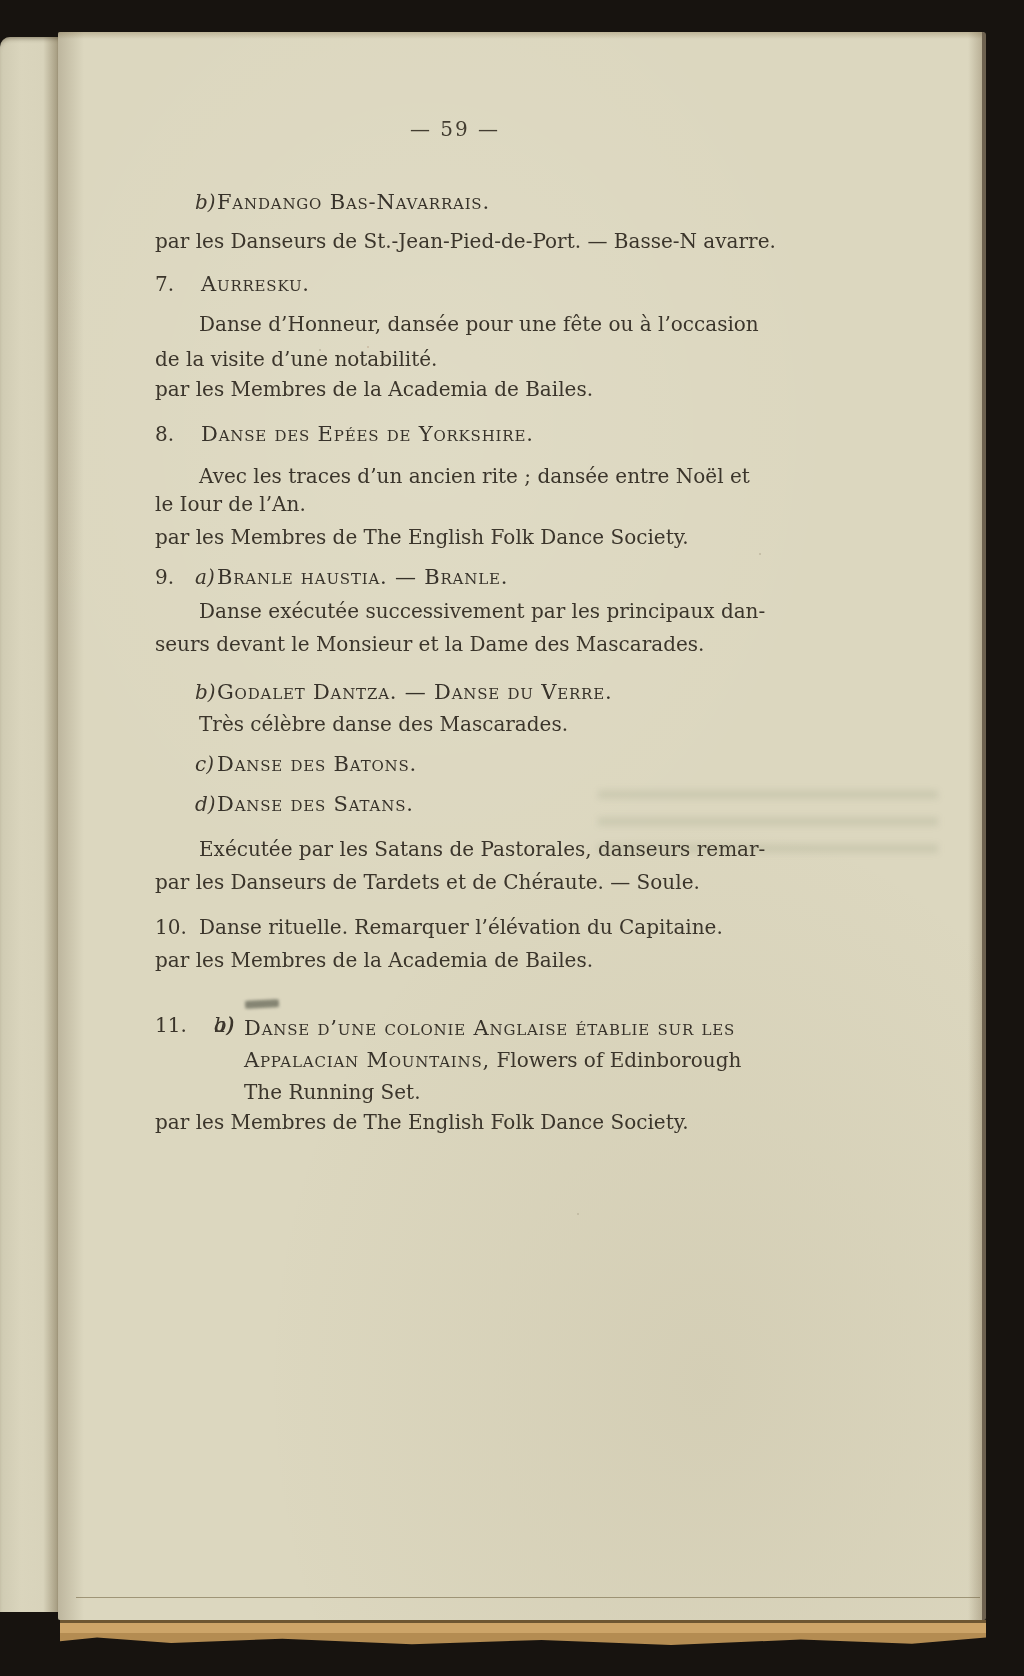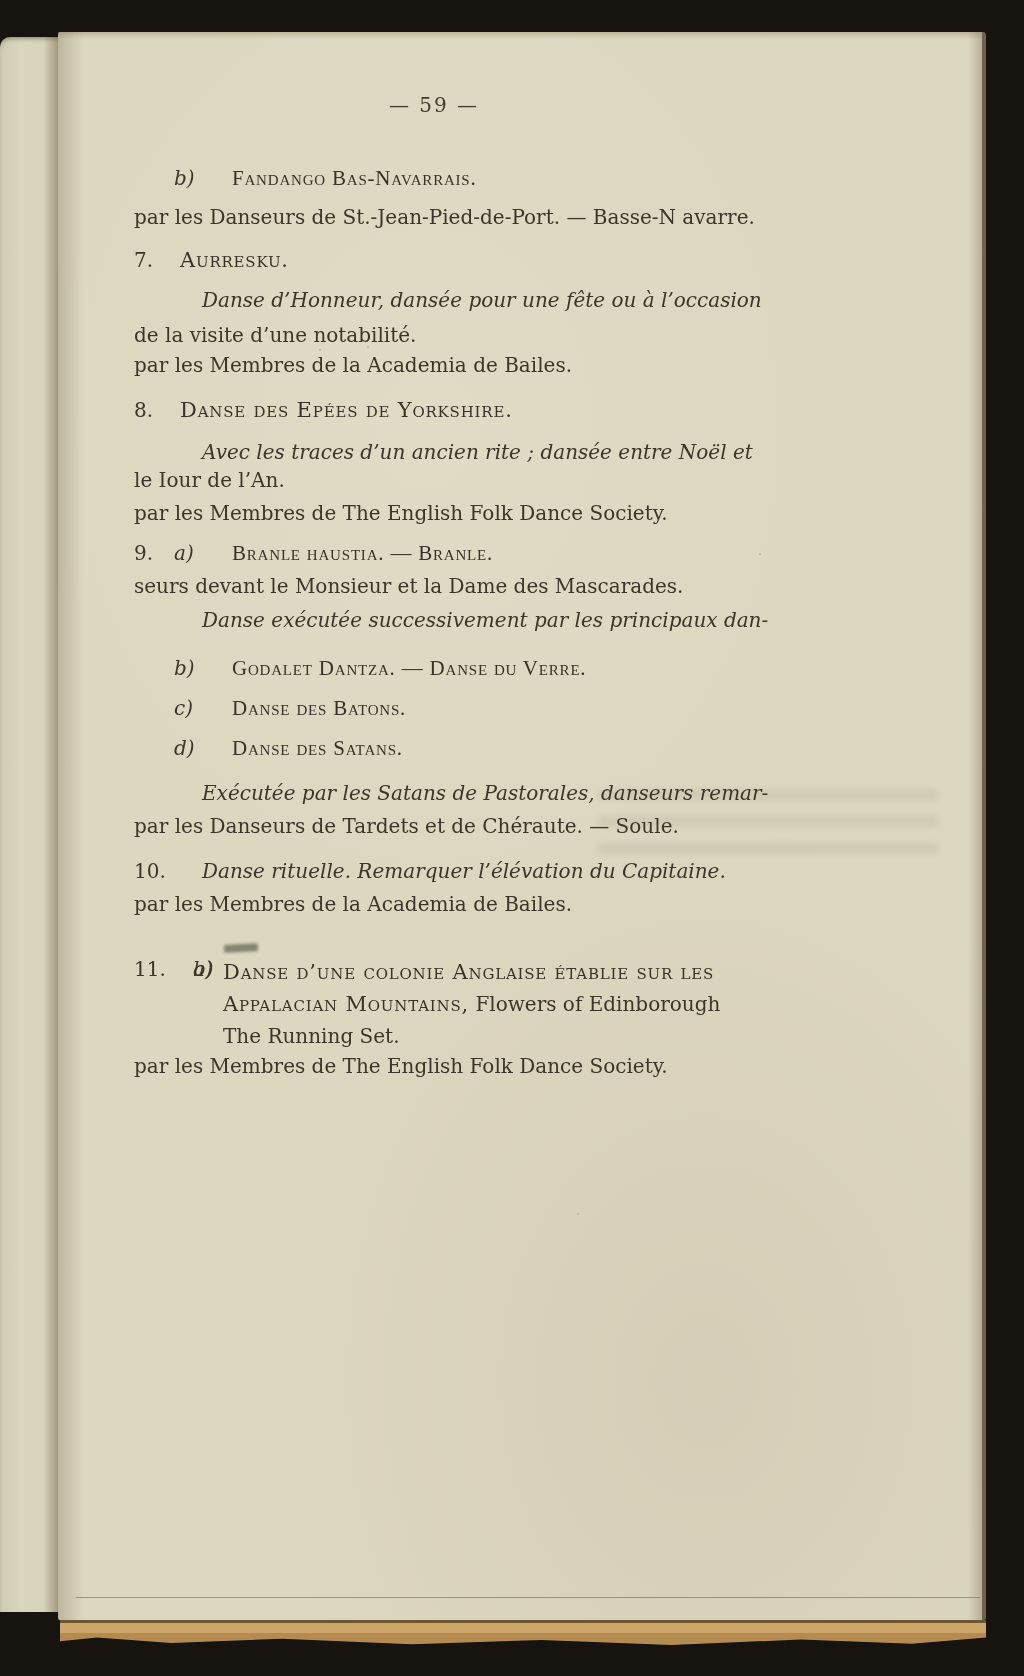--- a/index.html
+++ b/index.html
@@ -50,32 +50,32 @@
   }
   
   .stack-tan{
     position:absolute;left:60px;top:1620px;width:926px;height:25px;
     background:linear-gradient(180deg,#6d5632 0 3px,#cda569 3px 13px,#b48c52 13px 100%);
     clip-path:polygon(0 0,100% 0,100% 70%,92% 95%,80% 78%,66% 100%,52% 80%,38% 97%,24% 75%,12% 92%,4% 70%,0 85%);
   }
 
   
   .content{
-    position:absolute;left:134px;top:0;width:620px;
-    padding-top:92px;
+    position:absolute;left:155px;top:0;width:620px;
+    padding-top:116px;
     color:#3b352b;font-size:20px;line-height:27px;
   }
   .row{position:relative;white-space:nowrap;}
   .pagenum{text-align:center;width:600px;letter-spacing:2px;color:#433d31;}
   .num{position:absolute;left:0;top:0;}
   .letter{position:absolute;top:0;font-style:italic;}
   .l40{left:40px;} .l59{left:59px;}
   .sc{font-variant:small-caps;letter-spacing:.8px;font-size:21px;color:#37322a;}
-  .m46{margin-left:46px;} .m62{margin-left:98px;font-family:Liberation Serif, serif;} .m70{margin-left:70px;} .m89{margin-left:89px;}
-  .d1{margin-left:68px;font-style:italic;} .d2{}
+  .m46{margin-left:46px;} .m62{margin-left:62px;} .m70{margin-left:70px;} .m89{margin-left:89px;}
+  .d1{margin-left:44px;} .d2{}
   .it{}
   .wrapblock{white-space:normal;width:525px;line-height:32px;}
   .t1{margin-top:1px;}.t3{margin-top:3px;}.t5{margin-top:5px;}.t6{margin-top:6px;}
   .t7{margin-top:7px;}.t8{margin-top:8px;}.t12{margin-top:12px;}.t13{margin-top:13px;}
   .t15{margin-top:15px;}.t16{margin-top:16px;}.t18{margin-top:18px;}.t21{margin-top:21px;}
   .t38{margin-top:38px;text-align:center;}.t46{margin-top:46px;}
   .smudge{
     position:absolute;left:90px;top:-12px;width:34px;height:8px;
     background:rgba(62,66,52,.55);filter:blur(1.5px);
     transform:rotate(-3deg);border-radius:2px;
@@ -125,27 +125,28 @@
     <div class="row d2 t1">le Iour de l’An.</div>
     <div class="row t6">
       <span>par les Membres de </span><span class="it">The English Folk Dance Society.</span>
     </div>
 
     <div class="row t13">
       <span class="num">9.</span>
       <span class="letter l40">a)</span>
       <div class="sc m62">Branle haustia. — Branle.</div>
     </div>
+    <div class="row d1 t7">Danse exécutée successivement par les principaux dan-</div>
     <div class="row d2 t6">seurs devant le Monsieur et la Dame des Mascarades.</div>
-    <div class="row d1 t7">Danse exécutée successivement par les principaux dan-</div>
 
     <div class="row t21">
       <span class="letter l40">b)</span>
       <div class="sc m62">Godalet Dantza. — Danse du Verre.</div>
     </div>
+    <div class="row d1 t5">Très célèbre danse des Mascarades.</div>
 
     <div class="row t13">
       <span class="letter l40">c)</span>
       <div class="sc m62">Danse des Batons.</div>
     </div>
 
     <div class="row t13">
       <span class="letter l40">d)</span>
       <div class="sc m62">Danse des Satans.</div>
     </div>

